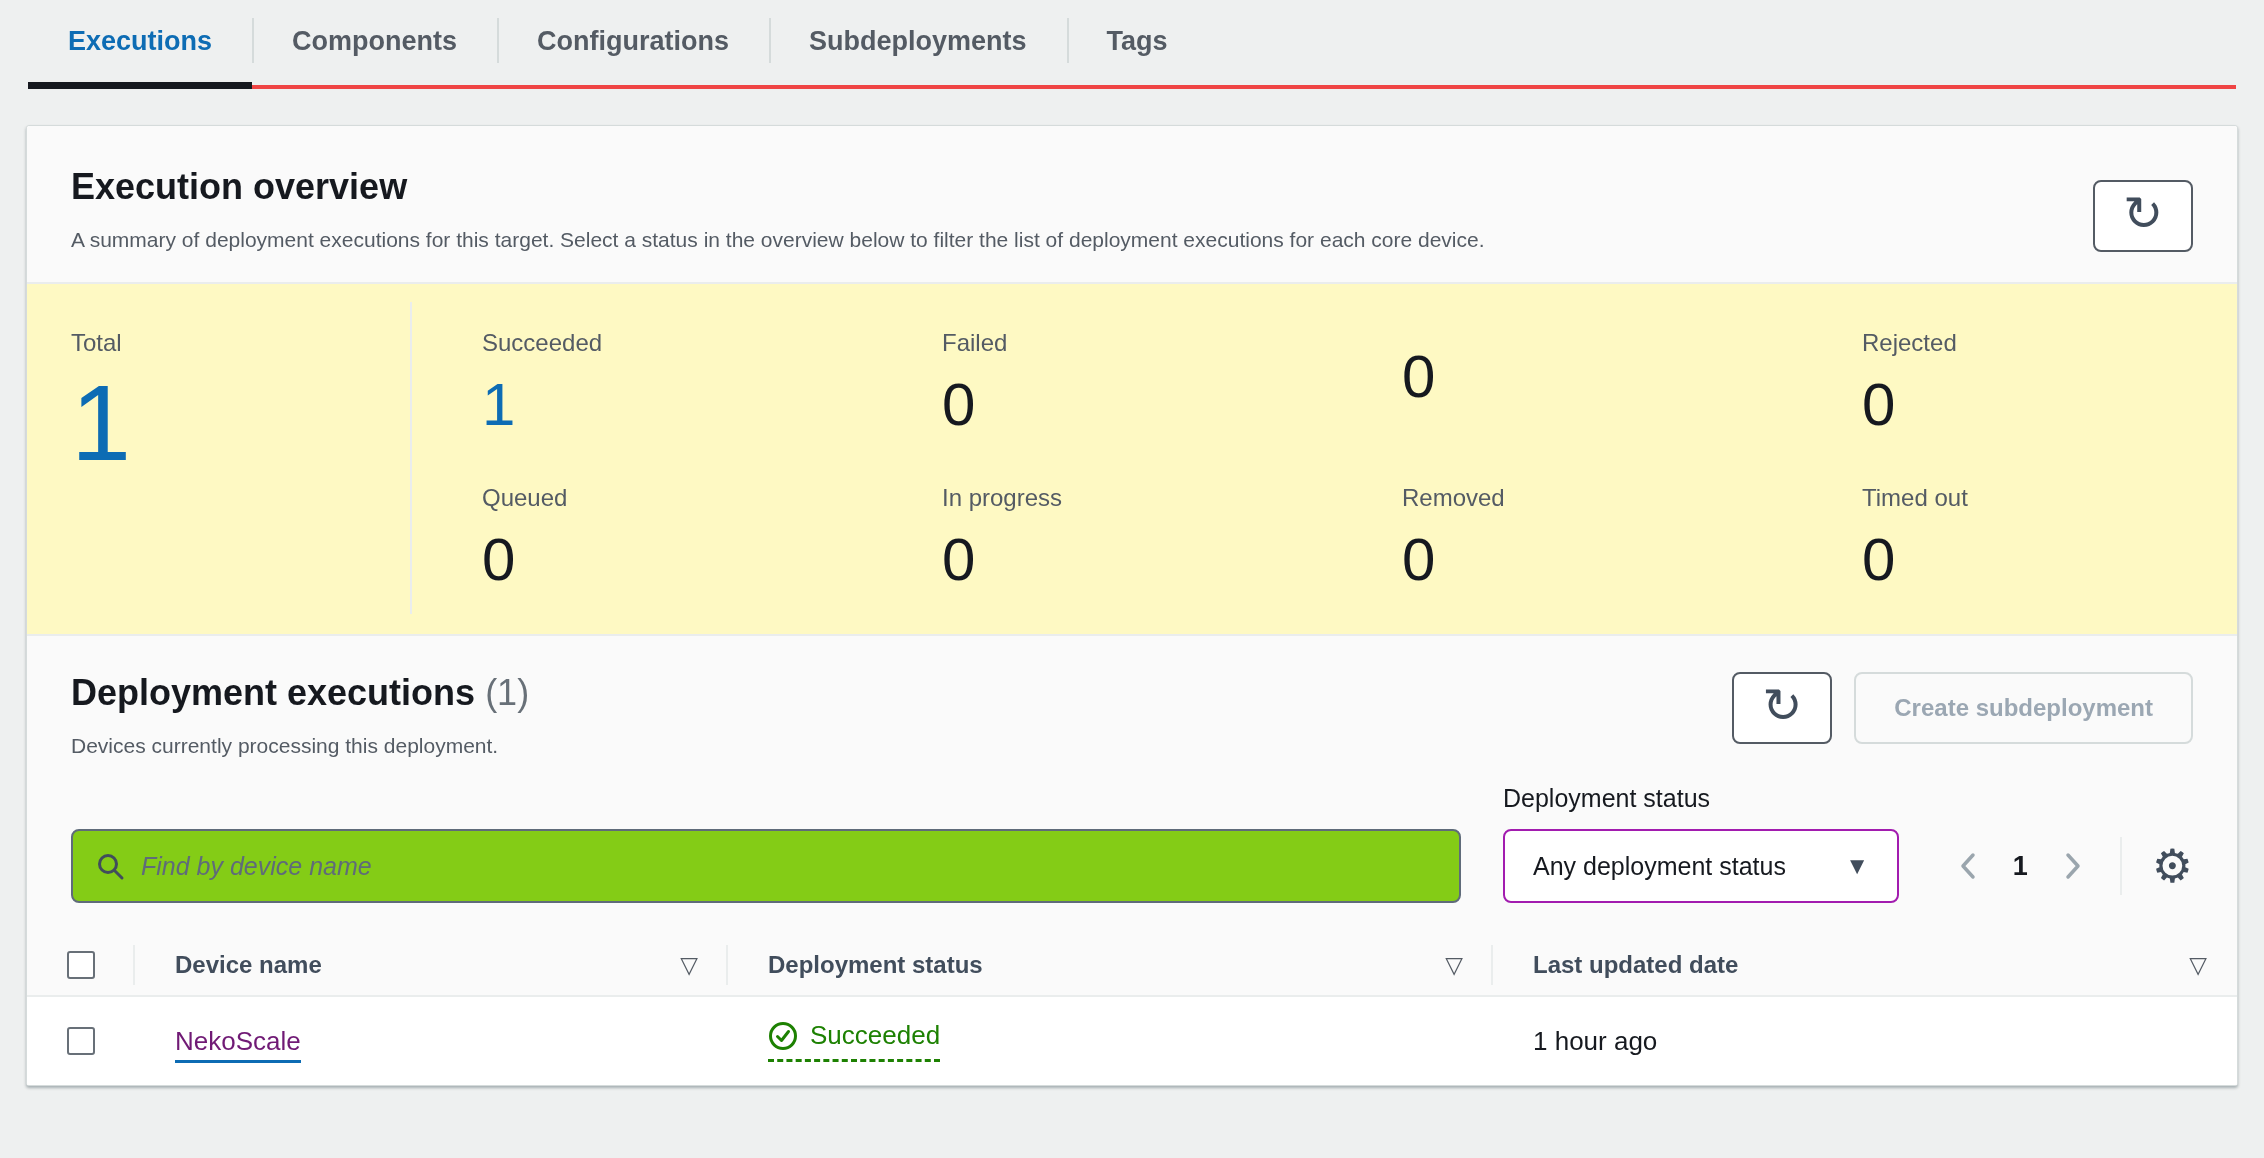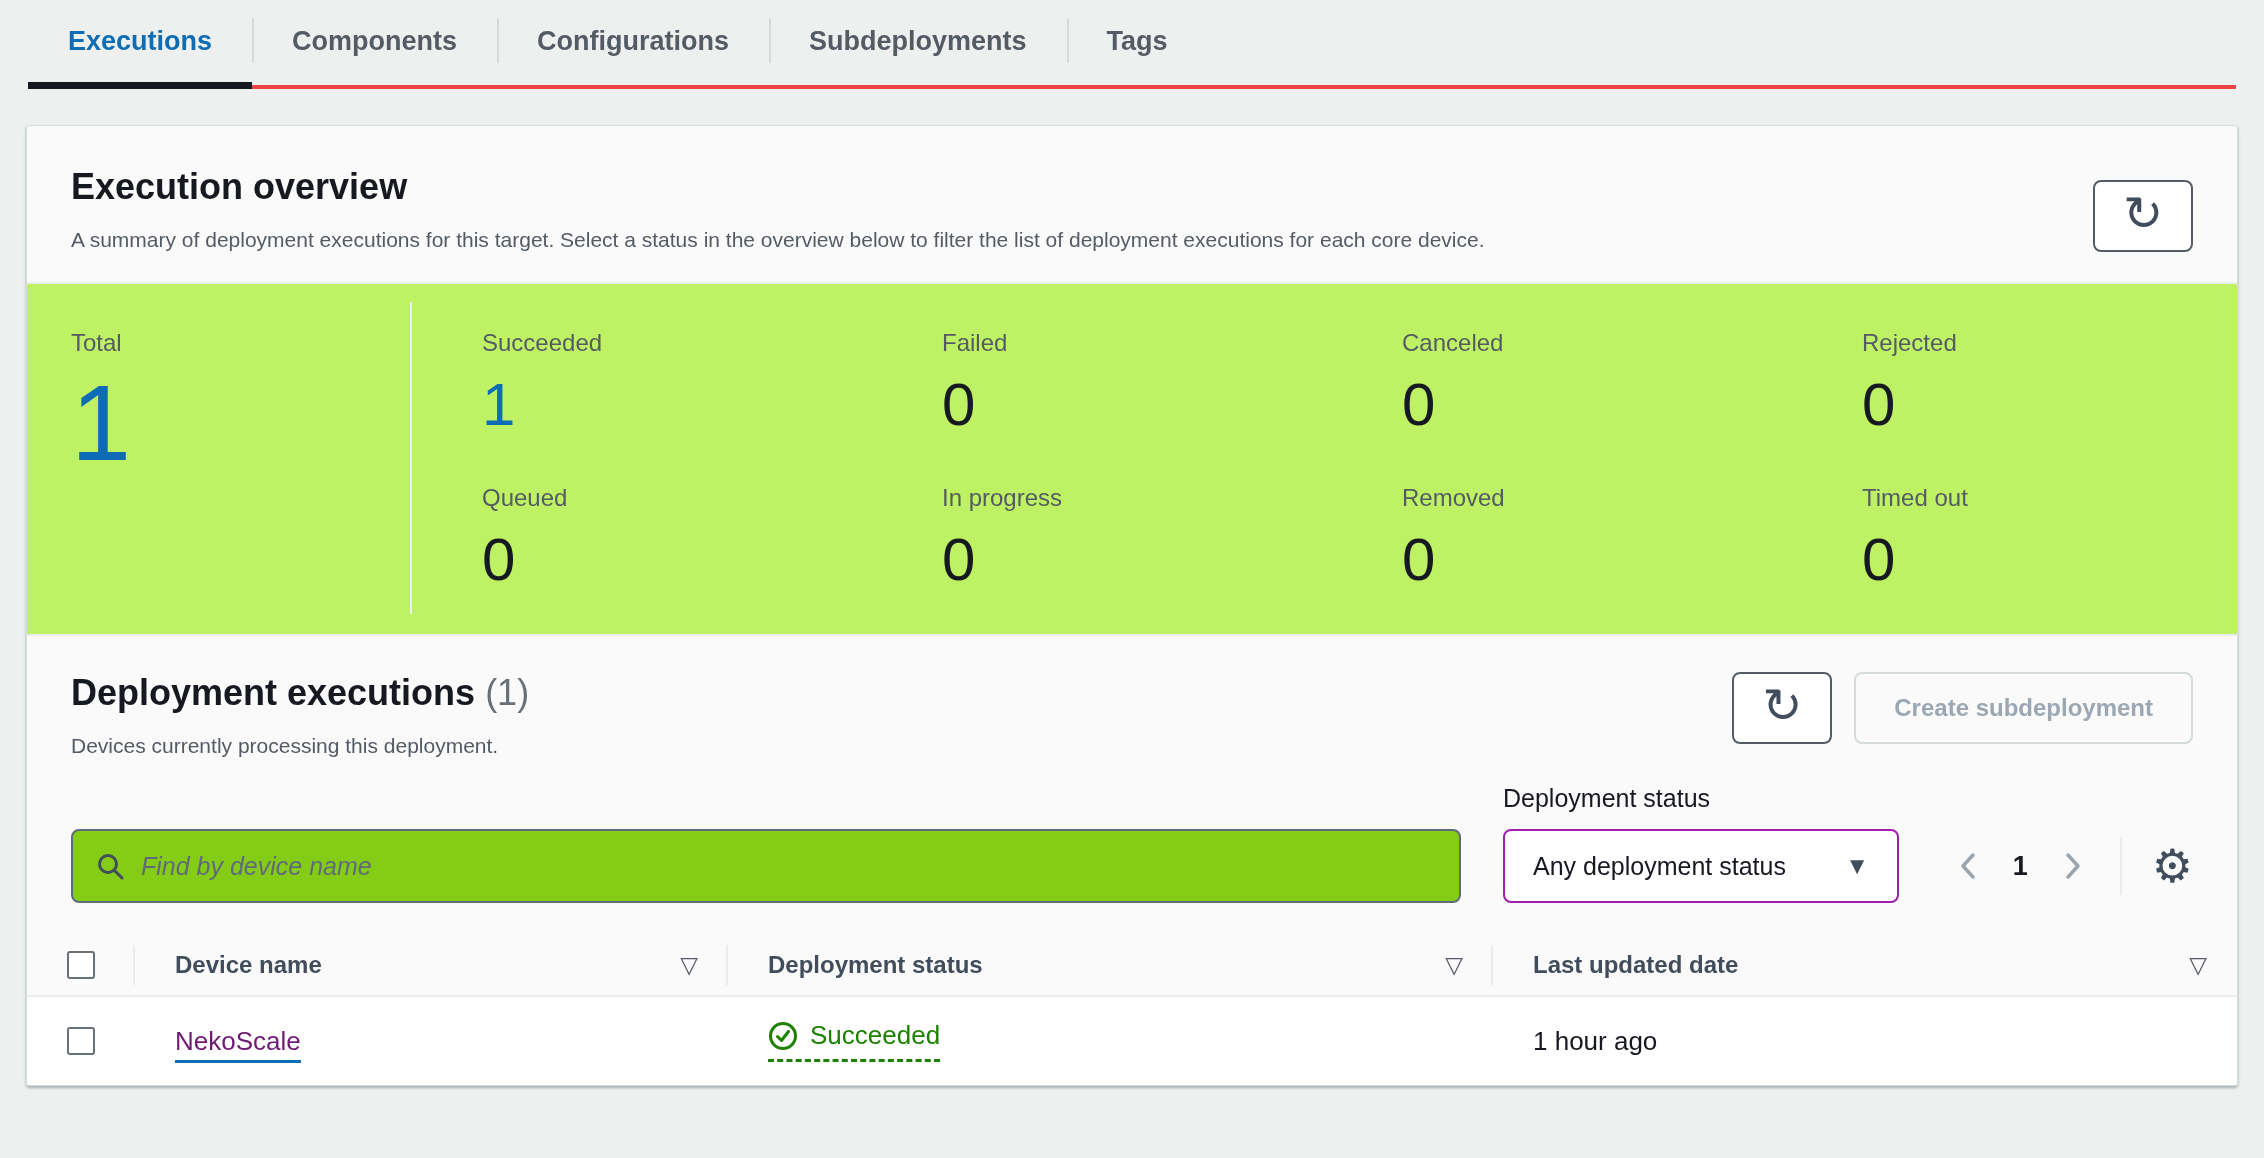--- a/index.html
+++ b/index.html
@@ -57,21 +57,21 @@
     font-size:24px; font-weight:700; cursor:pointer;
   }
   .btn.icon-btn { width:100px; }
   .btn .refresh-glyph { font-size:48px; line-height:1; font-weight:400; transform:translateY(-2px); }
   .btn.disabled {
     border-color:#d5dbdb; color:#9ba7b3; background:transparent;
     padding:0 38px; cursor:default;
   }
 
   
-  .stats { position:relative; display:flex; padding:45px 44px 43px; background:#bef264; }
+  .stats { position:relative; display:flex; padding:45px 44px 43px; background:#fef9c3; }
   .stats .vdiv { position:absolute; left:383px; top:18px; bottom:20px; width:2px; background:#eaeded; }
   .stat-label { font-size:24px; color:#545b64; }
   .stat-value { margin-top:16px; font-size:60px; line-height:1.05; color:#16191f; cursor:pointer; }
   .stat-value.blue { color:#0d6cb4; }
   .stat-total { width:364px; flex:none; }
   .stat-total .stat-value { font-size:108px; line-height:1; margin-top:12px; }
   .stat-grid {
     margin-left:47px;
     display:grid; grid-template-columns:repeat(4,460px); row-gap:48px;
   }
@@ -188,21 +188,20 @@
     <div class="stat-grid">
       <div>
         <div class="stat-label">Succeeded</div>
         <div class="stat-value blue">1</div>
       </div>
       <div>
         <div class="stat-label">Failed</div>
         <div class="stat-value">0</div>
       </div>
       <div>
-        <div class="stat-label">Canceled</div>
         <div class="stat-value">0</div>
       </div>
       <div>
         <div class="stat-label">Rejected</div>
         <div class="stat-value">0</div>
       </div>
       <div>
         <div class="stat-label">Queued</div>
         <div class="stat-value">0</div>
       </div>

